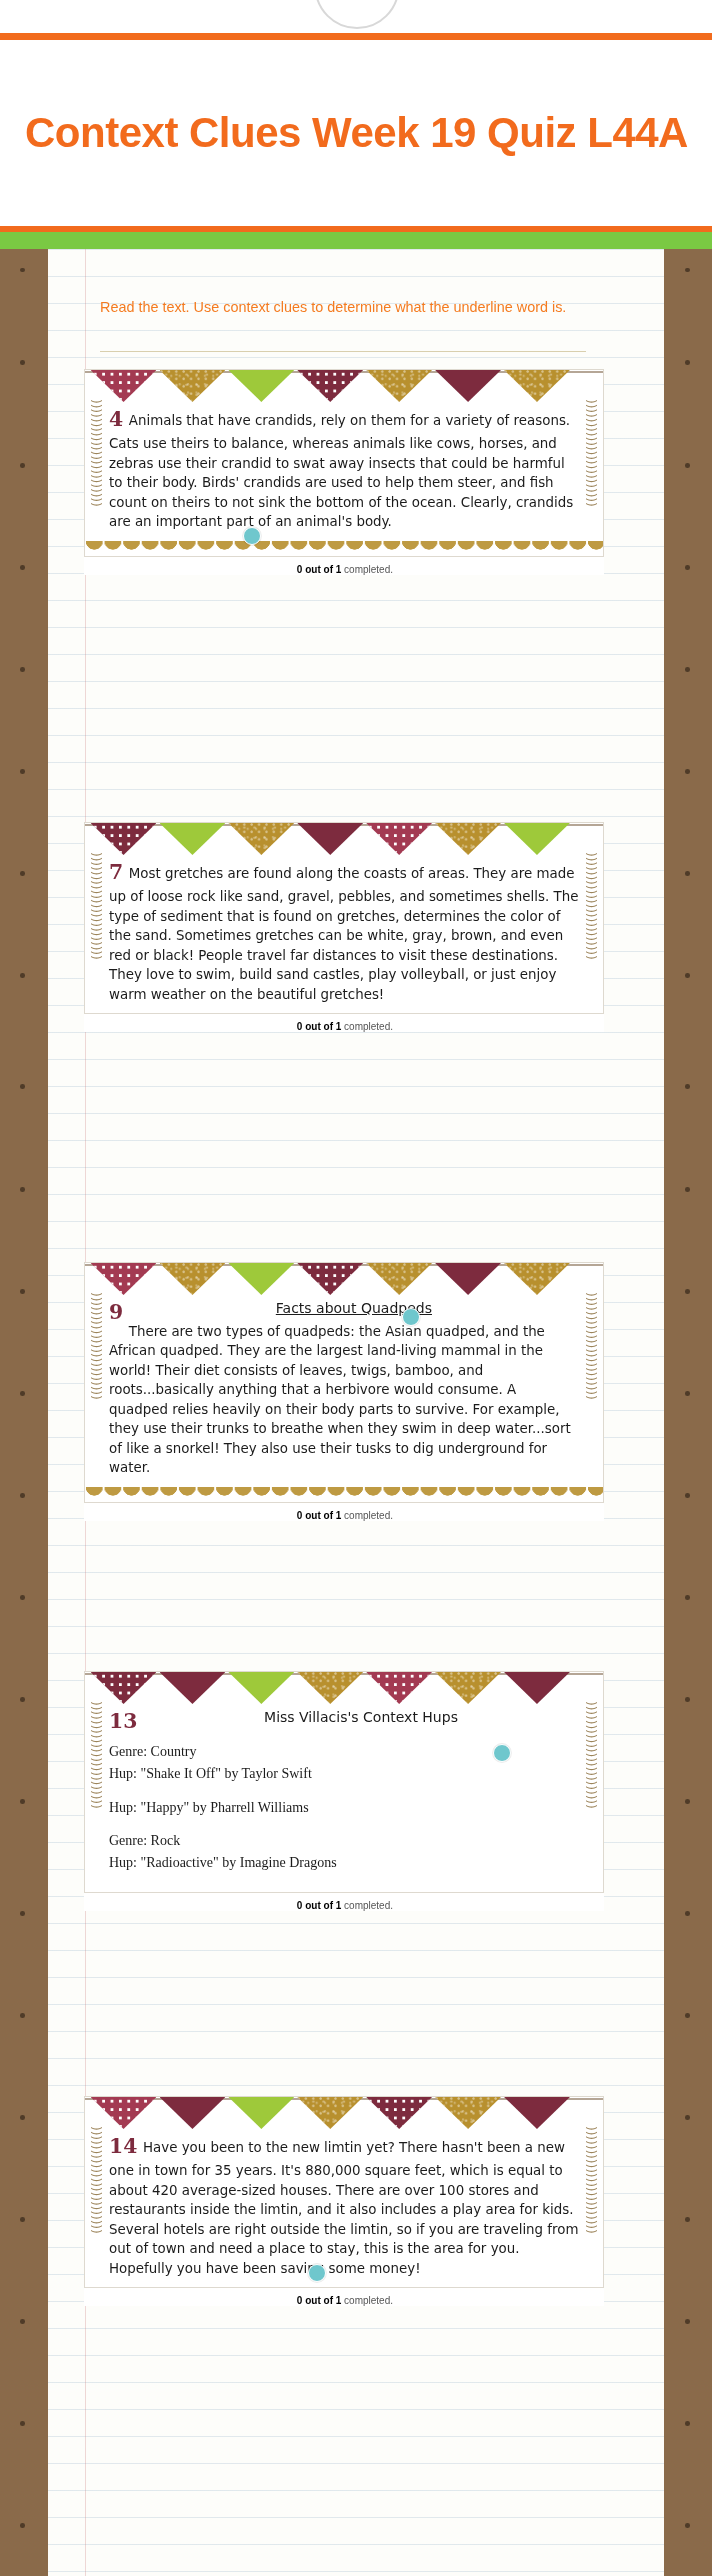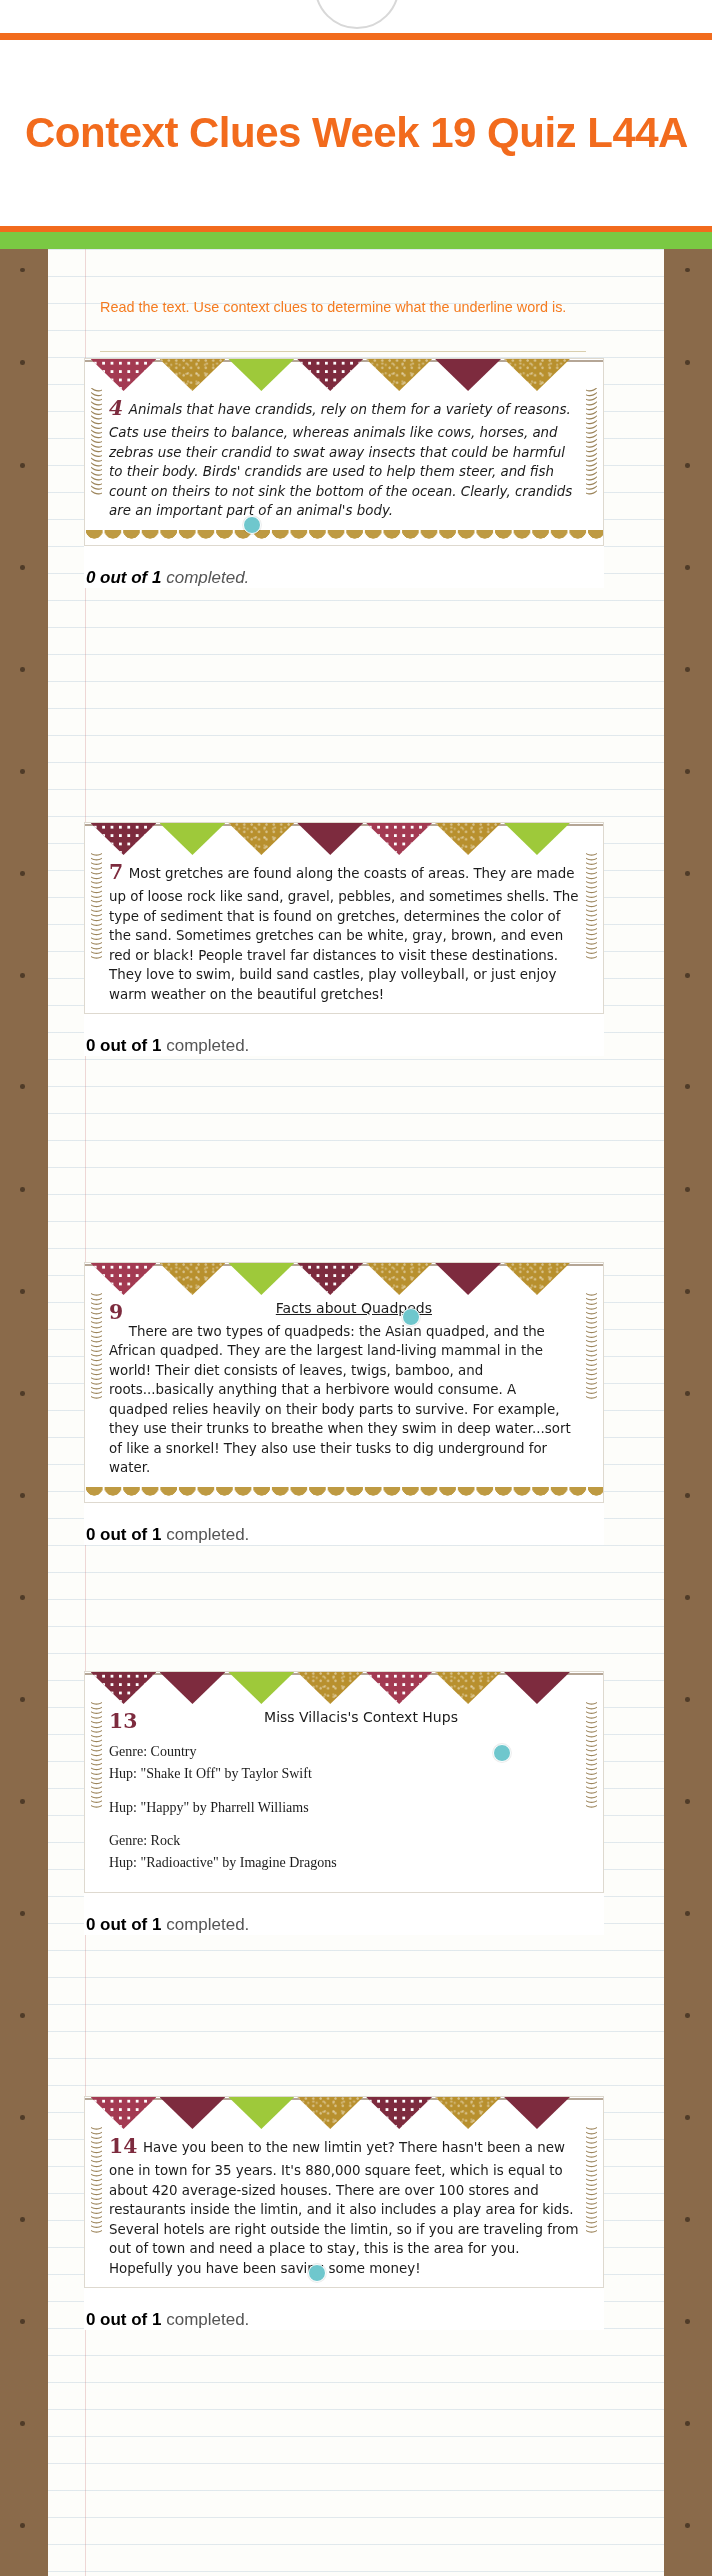--- a/index.html
+++ b/index.html
@@ -269,24 +269,25 @@
   .marker {
     position: absolute;
     width: 16px; height: 16px;
     border-radius: 50%;
     background: #6fc7cd;
     border: 1.9px solid #ffffff;
     box-shadow: 0 0 0 0.9px rgba(0,0,0,.08);
   }
 
   .status {
-    margin-top: 22px;
-    font-size: 17px;
+    margin-top: 7px;
+    font-size: 10px;
     color: #333;
     padding-left: 1.9px;
+    text-align: center;
   }
   .status b { color: #000; }
   .status .sub { color: #555; }
 </style>
 </head>
 <body>
 
 <div class="top-strip">
   <div class="notch"></div>
 </div>
@@ -352,21 +353,21 @@
   </div>
 
 <div class="paper">
   <div class="hlines"></div>
   <div class="margin-line"></div>
 </div>
 
 <div class="instructions">Read the text. Use context clues to determine what the underline word is.</div>
 <div class="instr-rule"></div>
 
-<div class="card" style="top:358px;font-style:italic;">
+<div class="card" style="top:369px;">
   <div class="snippet">
     <div class="bunting">
       <div class="flag f-dotpink"></div>
       <div class="flag f-gold"></div>
       <div class="flag f-green"></div>
       <div class="flag f-dot"></div>
       <div class="flag f-gold"></div>
       <div class="flag f-maroon"></div>
       <div class="flag f-gold"></div>
     </div>

